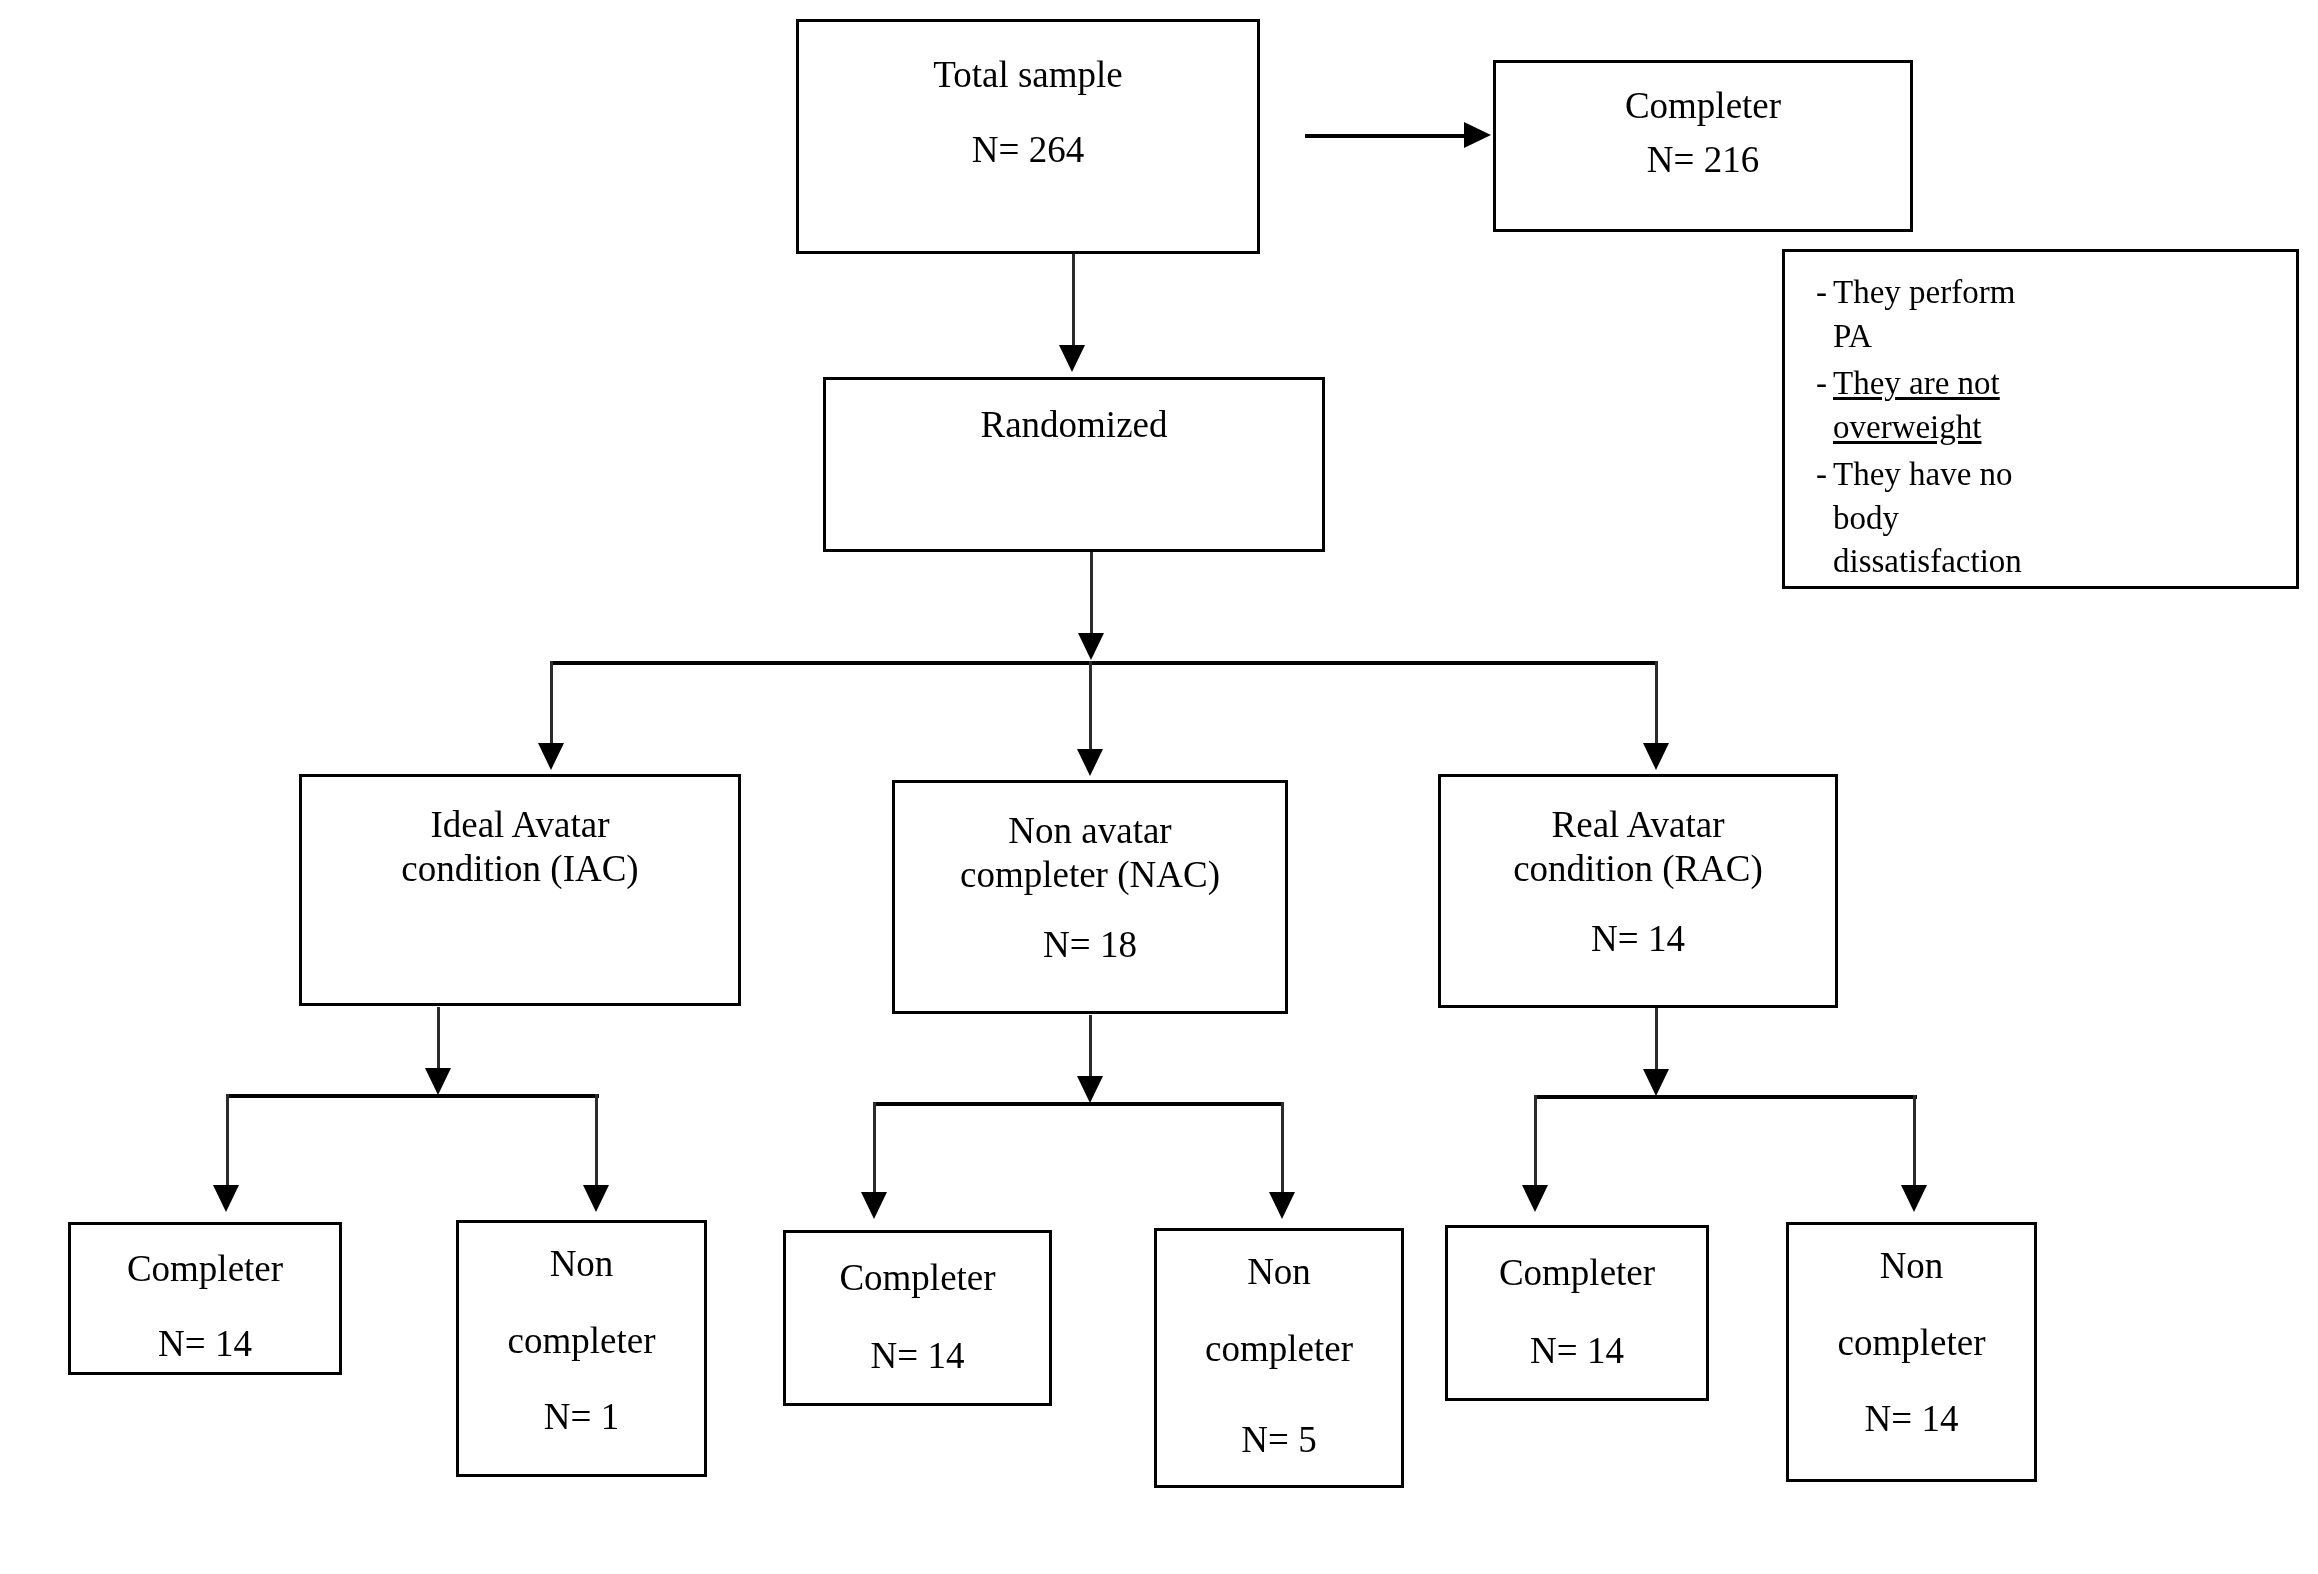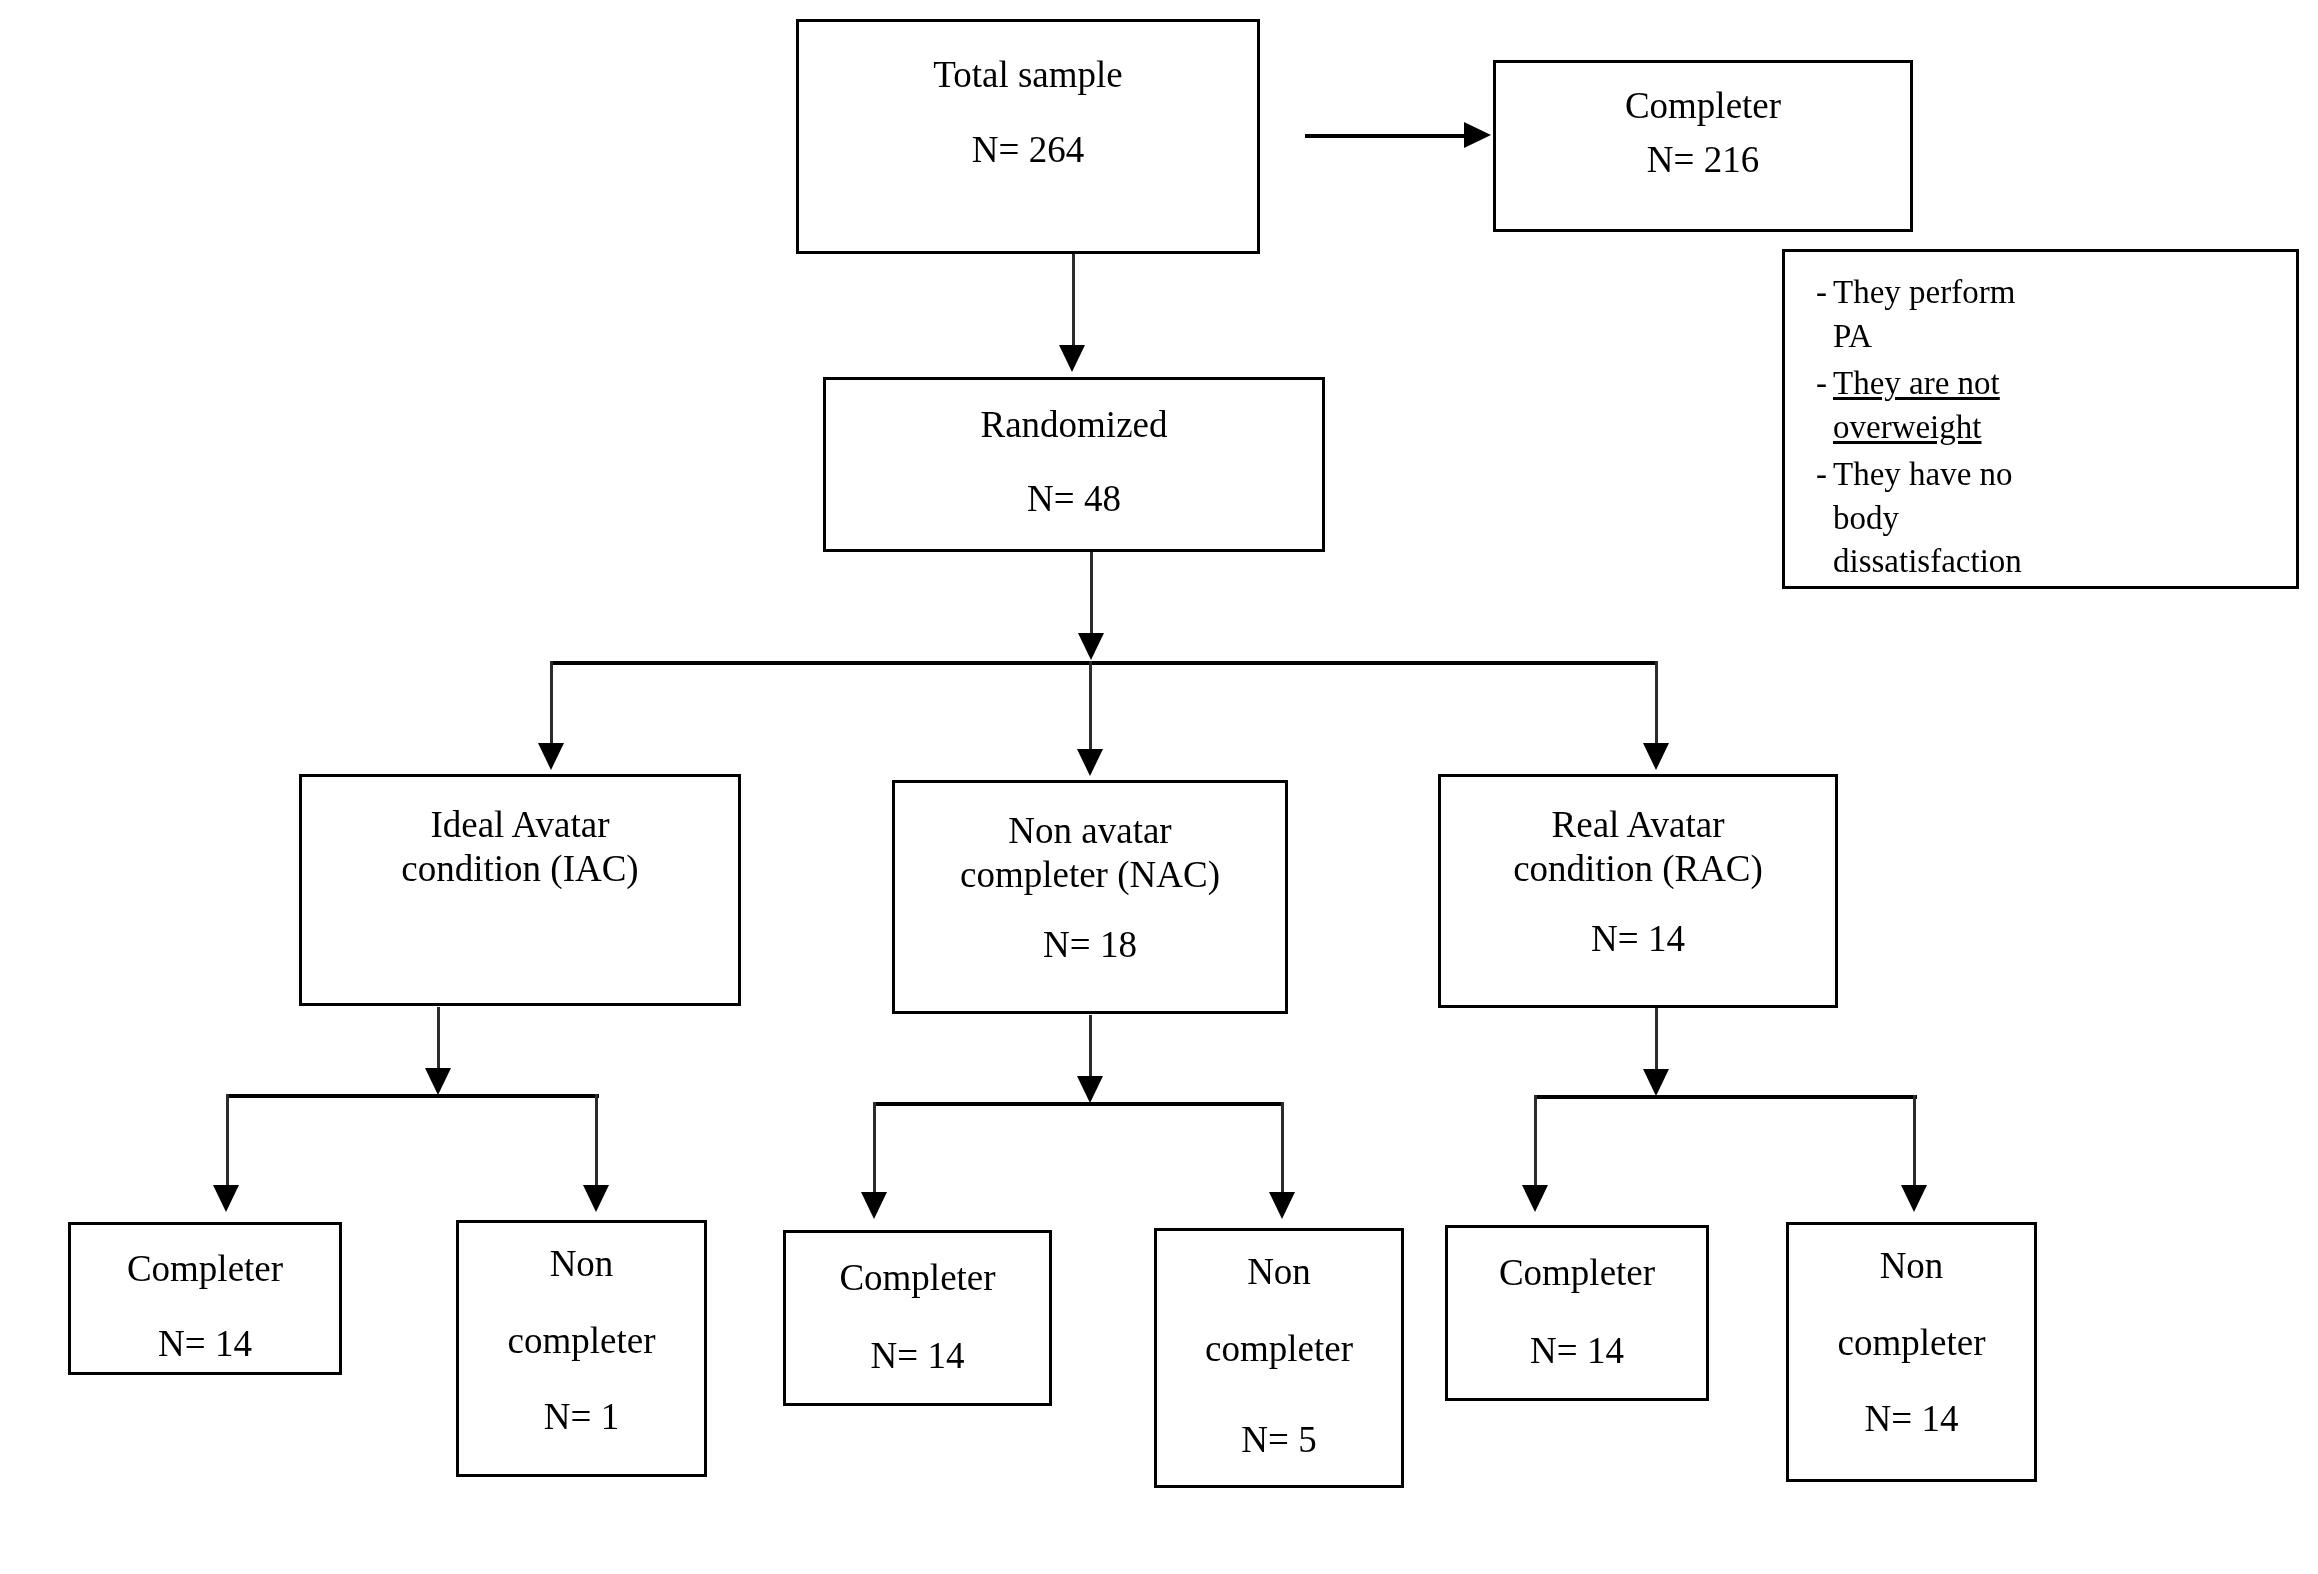--- a/index.html
+++ b/index.html
@@ -62,21 +62,20 @@
       <span class="bldash">-</span>
       <span class="bltxt" style="max-width:205px;">They have no body dissatisfaction</span>
     </div>
   </div>
 
   <div class="vline" style="left:1072px;top:254px;height:92px;"></div>
   <div class="arrow-d" style="left:1059px;top:345px;"></div>
 
   <div class="box" style="left:823px;top:377px;width:502px;height:175px;padding-top:23px;">
     <span class="ln t1">Randomized</span>
-    <span class="ln t2" style="margin-top:30px;">N= 48</span>
   </div>
 
   <div class="vline" style="left:1090px;top:552px;height:82px;"></div>
   <div class="arrow-d" style="left:1078px;top:633px;"></div>
   <div class="hline" style="left:550px;top:661px;width:1108px;"></div>
 
   <div class="vline" style="left:550px;top:661px;height:83px;"></div>
   <div class="arrow-d" style="left:538px;top:743px;"></div>
 
   <div class="vline" style="left:1089px;top:661px;height:89px;"></div>

